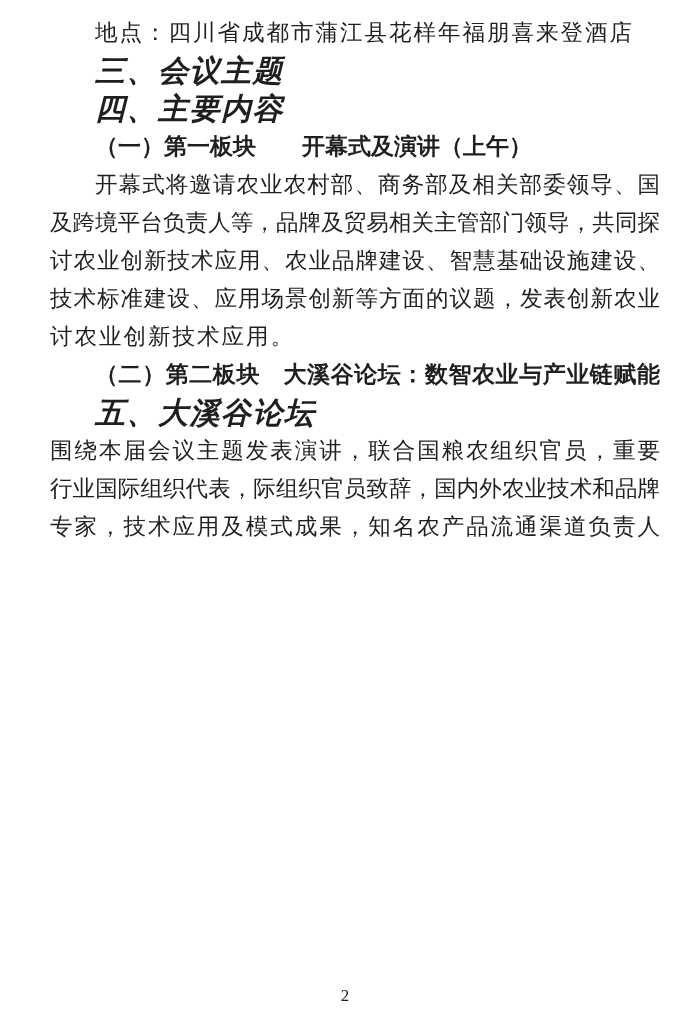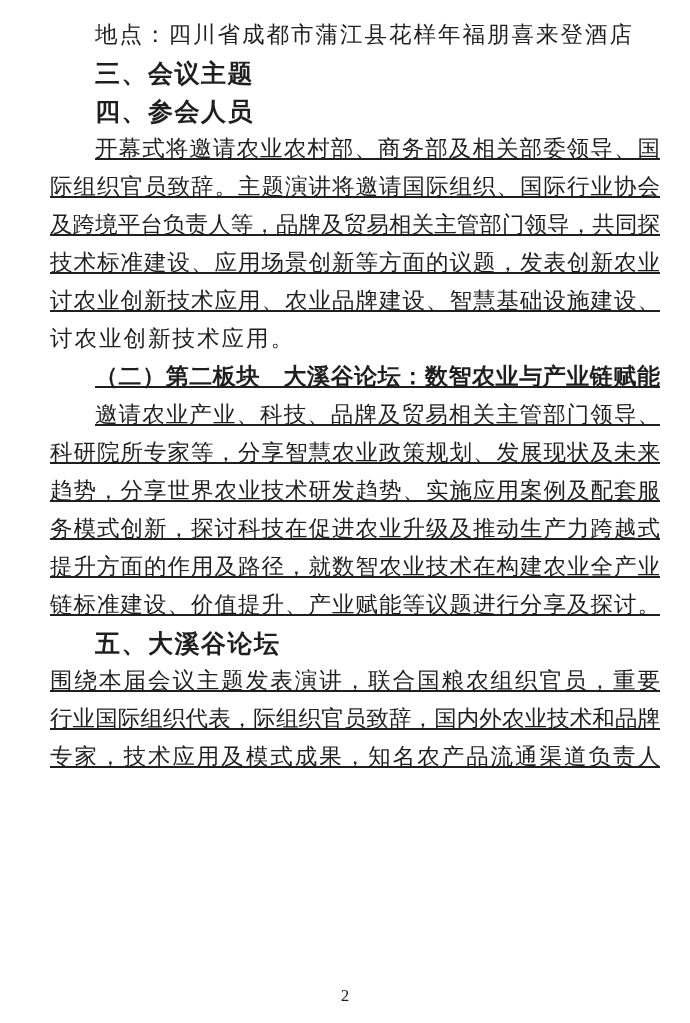--- a/index.html
+++ b/index.html
@@ -15,49 +15,48 @@
     overflow:hidden;
     position:relative;
   }
   .page{
     position:relative;
     width:690px;height:1023px;
     background:var(--paper);
   }
   .content{
     position:absolute;
-    left:50px;top:0;
+    left:50px;top:14px;
     width:610px;
-    padding-top:16px;
   }
   .line{
     font-size:22.5px;
     line-height:38px;
     letter-spacing:0;
     white-space:nowrap;
     color:var(--ink);
   }
   
   .jl{
     white-space:normal;
     text-align:justify;
     text-align-last:justify;
     text-justify:inter-character;
-    text-decoration:underline;
   }
   
   .ind{ text-indent:45px; }
   
   .ls{ letter-spacing:2px; }
   
   .h{
     font-family:"Liberation Sans","DejaVu Sans",sans-serif;
     font-weight:700;
-    font-size:25px;
+    font-size:30px;
     letter-spacing:1.5px;
+    font-style:italic;
   }
   
   .sub{
     font-weight:700;
     font-size:23px;
     letter-spacing:0;
   }
   .footer{
     position:absolute;
     left:0;top:986px;width:690px;
@@ -73,44 +72,36 @@
 <body>
 
 <div class="page">
   <div class="content">
 
     <div class="line ind ls">地点：四川省成都市蒲江县花样年福朋喜来登酒店</div>
 
     <div class="line h ind">三、会议主题</div>
 
 
-    <div class="line h ind">四、参会人员</div>
+    <div class="line h ind">四、主要内容</div>
 
+    <div class="line sub ind">（一）第一板块　　开幕式及演讲（上午）</div>
 
     <div>
       <div class="line ind jl">开幕式将邀请农业农村部、商务部及相关部委领导、国</div>
-      <div class="line jl">际组织官员致辞。主题演讲将邀请国际组织、国际行业协会</div>
       <div class="line jl">及跨境平台负责人等，品牌及贸易相关主管部门领导，共同探</div>
+      <div class="line jl">讨农业创新技术应用、农业品牌建设、智慧基础设施建设、</div>
       <div class="line jl">技术标准建设、应用场景创新等方面的议题，发表创新农业</div>
-      <div class="line jl">讨农业创新技术应用、农业品牌建设、智慧基础设施建设、</div>
       <div class="line ls">讨农业创新技术应用。</div>
     </div>
 
     <div>
       <div class="line sub ind jl">（二）第二板块　大溪谷论坛：数智农业与产业链赋能</div>
     </div>
 
-    <div>
-      <div class="line ind jl">邀请农业产业、科技、品牌及贸易相关主管部门领导、</div>
-      <div class="line jl">科研院所专家等，分享智慧农业政策规划、发展现状及未来</div>
-      <div class="line jl">趋势，分享世界农业技术研发趋势、实施应用案例及配套服</div>
-      <div class="line jl">务模式创新，探讨科技在促进农业升级及推动生产力跨越式</div>
-      <div class="line jl">提升方面的作用及路径，就数智农业技术在构建农业全产业</div>
-      <div class="line jl">链标准建设、价值提升、产业赋能等议题进行分享及探讨。</div>
-    </div>
 
     <div class="line h ind">五、大溪谷论坛</div>
 
     <div>
       <div class="line jl">围绕本届会议主题发表演讲，联合国粮农组织官员，重要</div>
       <div class="line jl">行业国际组织代表，际组织官员致辞，国内外农业技术和品牌</div>
       <div class="line jl">专家，技术应用及模式成果，知名农产品流通渠道负责人</div>
     </div>
 
   </div>

